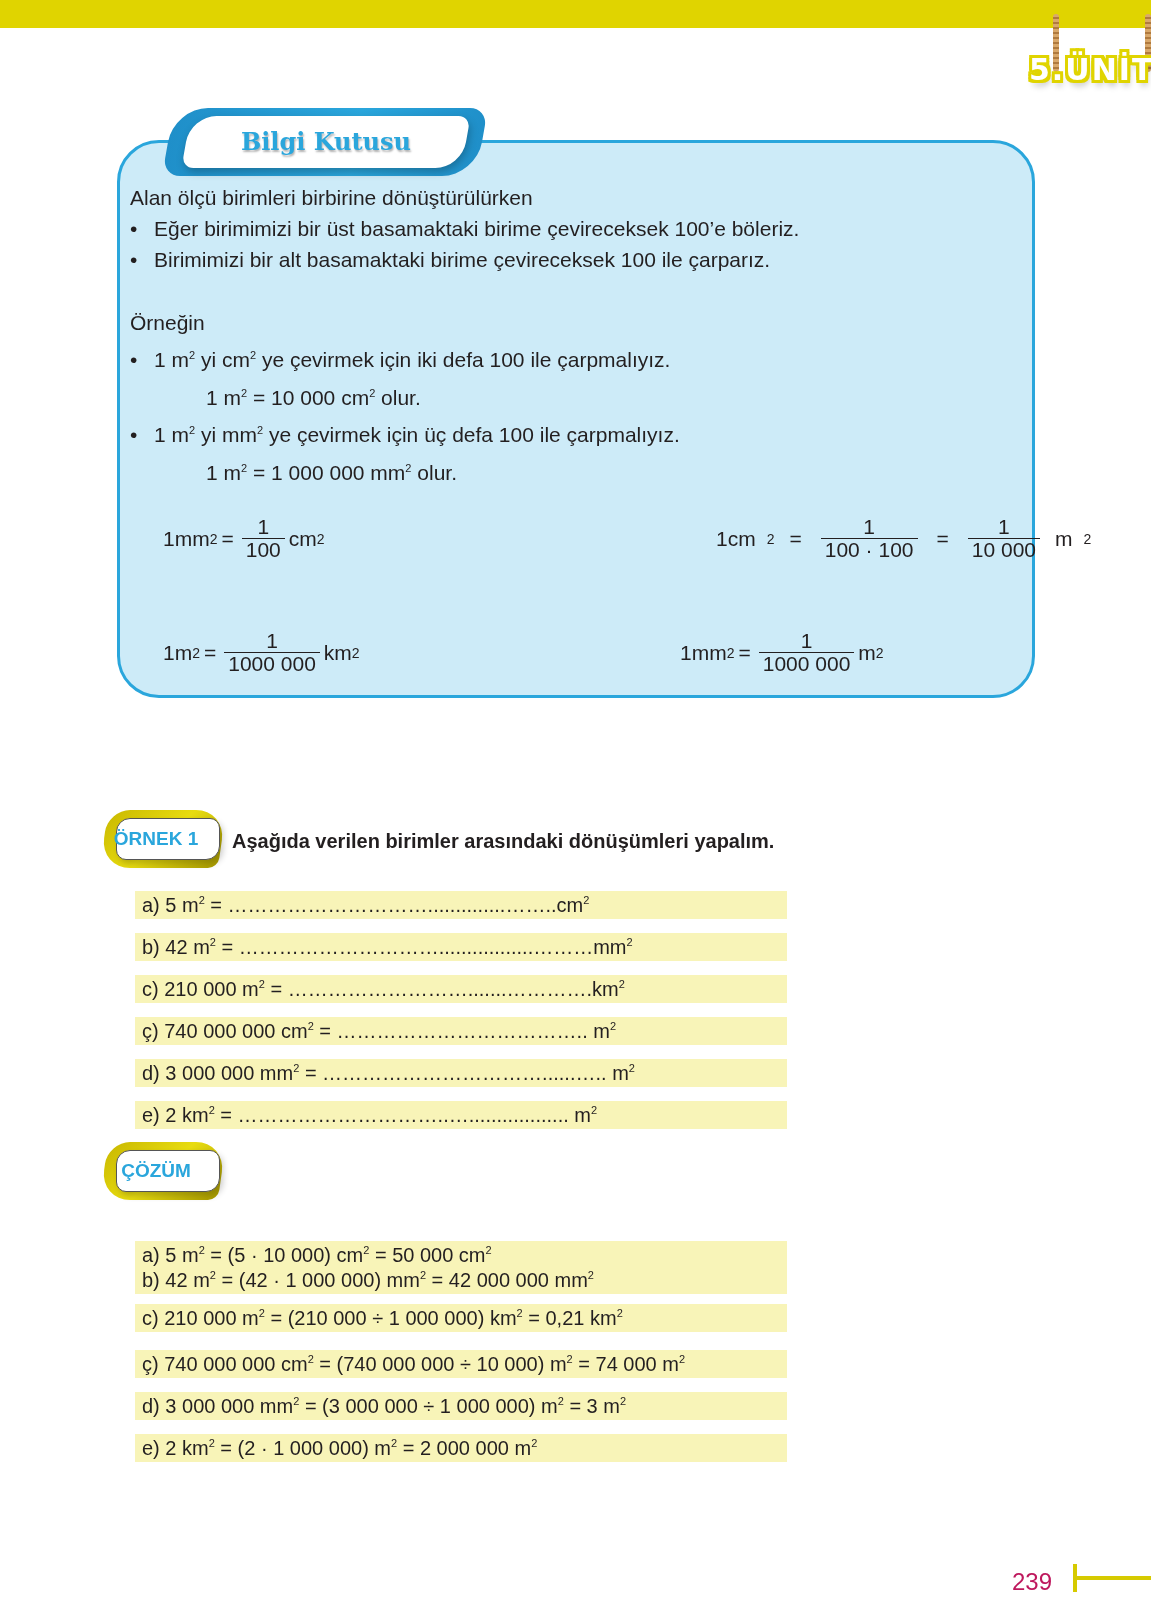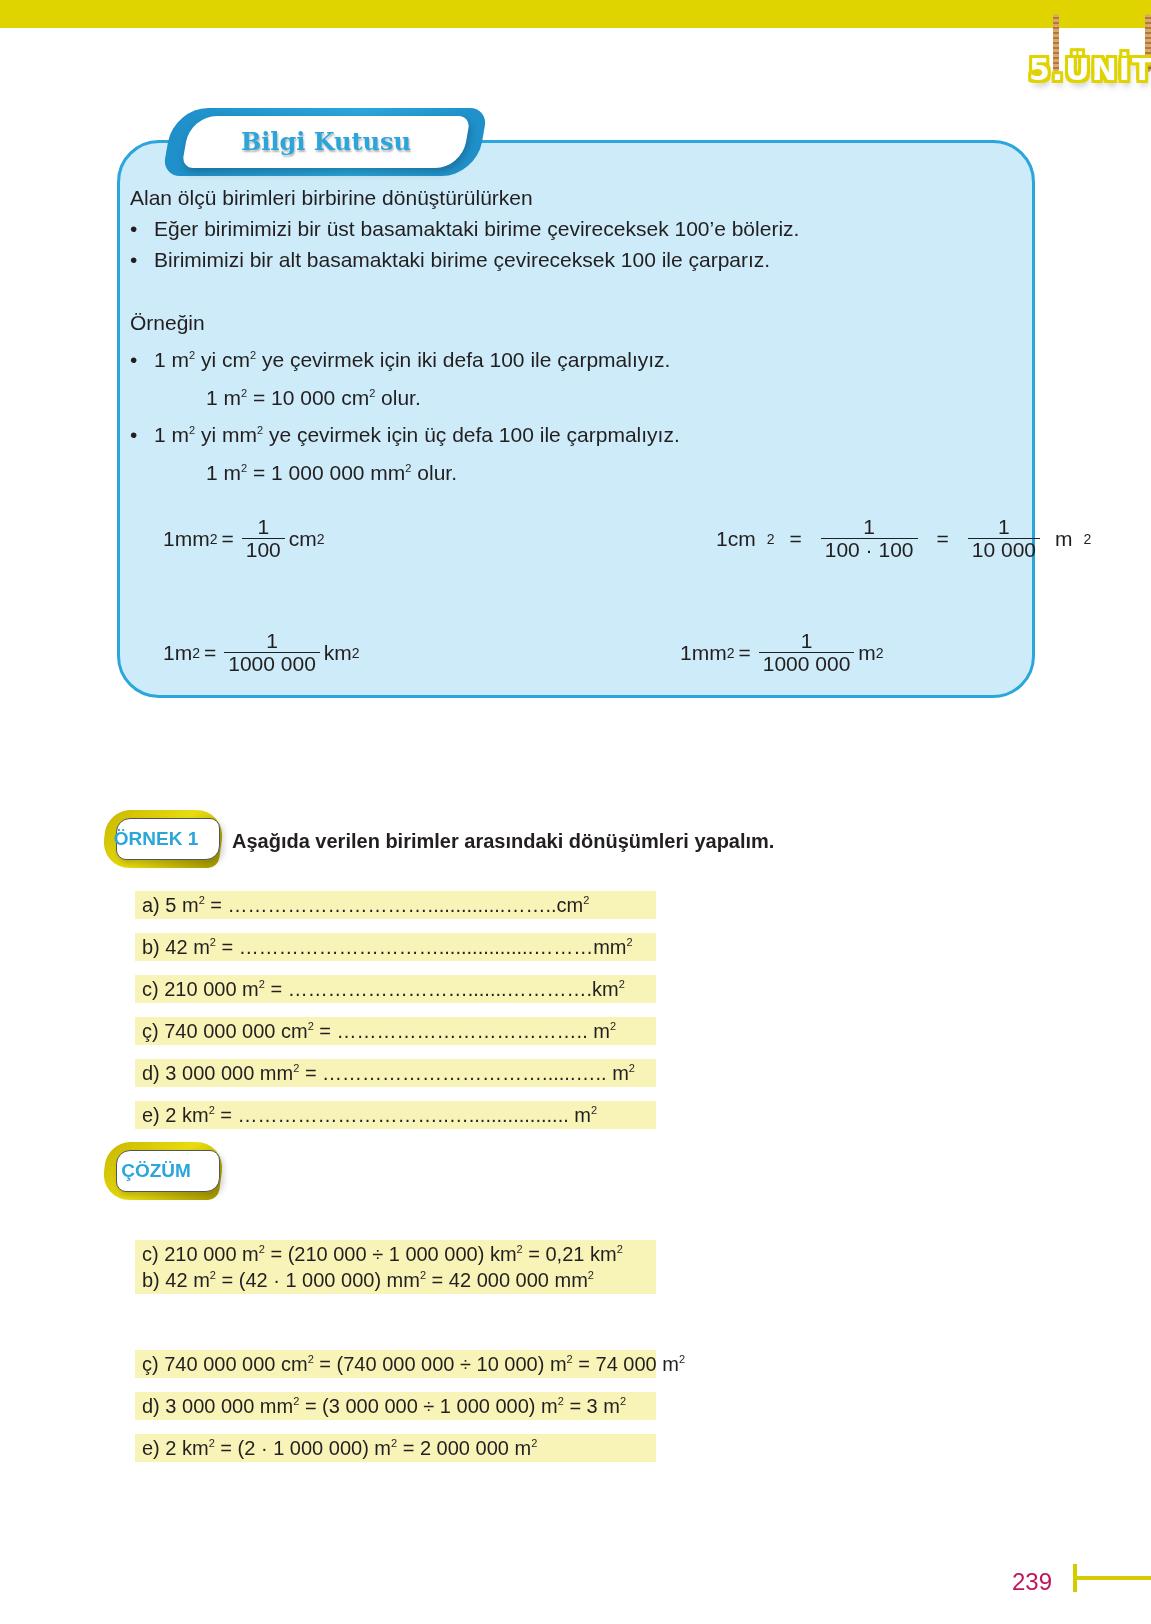--- a/index.html
+++ b/index.html
@@ -48,21 +48,21 @@
   .badge { position: absolute; width: 120px; height: 58px; }
   .badge .swoosh { position: absolute; left: 0; top: 0; width: 118px; height: 58px;
     background: linear-gradient(135deg, #c9b800, #e8dc10 50%, #a89a00); border-radius: 22px 30px 10px 30px; transform: skewX(-8deg); }
   .badge .pill { position: absolute; left: 12px; top: 8px; width: 104px; height: 42px; background: #fff;
     border: 1.5px solid #555; border-radius: 14px 10px 14px 10px; box-shadow: 3px 4px 6px rgba(0,0,0,0.2); }
   .badge .lbl { position: absolute; left: 8px; top: 8px; width: 88px; height: 42px; line-height: 42px; text-align: center;
     font-weight: bold; font-size: 19px; color: #2aa6dc; }
 
   .example-title { position: absolute; left: 232px; top: 830px; font-weight: bold; font-size: 20px; white-space: nowrap; }
 
-  .row { position: absolute; left: 135px; width: 521px; height: 28px; background: #f8f4b8;
+  .row { position: absolute; left: 135px; width: 652px; height: 28px; background: #f8f4b8;
     font-size: 20px; line-height: 28px; padding-left: 7px; white-space: nowrap; }
 
   .page-number { position: absolute; left: 1012px; top: 1568px; font-size: 24px; color: #be185d; }
   .page-rule-v { position: absolute; left: 1073px; top: 1564px; width: 4px; height: 28px; background: #d6ca00; }
   .page-rule-h { position: absolute; left: 1073px; top: 1576px; width: 78px; height: 4px; background: #d6ca00; }
 </style>
 </head>
 <body>
 
 <div class="top-bar"></div>
@@ -168,20 +168,20 @@
 <div class="row" style="top:1101px;"><span>e) 2 km</span><sup>2</sup><span> = …………………………..….................. m</span><sup>2</sup></div>
 
 <div class="badge" style="left:104px; top:1142px;">
   <div class="swoosh"></div>
   <div class="pill"></div>
   <div class="lbl">ÇÖZÜM</div>
 </div>
 
 <div class="row" style="top:1224px;margin-top:17px;"><span>a) 5 m</span><sup>2</sup><span> = (5 · 10 000) cm</span><sup>2</sup><span> = 50 000 cm</span><sup>2</sup></div>
 <div class="row" style="top:1266px;"><span>b) 42 m</span><sup>2</sup><span> = (42 · 1 000 000) mm</span><sup>2</sup><span> = 42 000 000 mm</span><sup>2</sup></div>
-<div class="row" style="top:1240px;"><span>c) 210 000 m</span><sup>2</sup><span> = (210 000 ÷ 1 000 000) km</span><sup>2</sup><span> = 0,21 km</span><sup>2</sup></div>
+<div class="row" style="top:1304px;"><span>c) 210 000 m</span><sup>2</sup><span> = (210 000 ÷ 1 000 000) km</span><sup>2</sup><span> = 0,21 km</span><sup>2</sup></div>
 <div class="row" style="top:1350px;"><span>ç) 740 000 000 cm</span><sup>2</sup><span> = (740 000 000 ÷ 10 000) m</span><sup>2</sup><span> = 74 000 m</span><sup>2</sup></div>
 <div class="row" style="top:1392px;"><span>d) 3 000 000 mm</span><sup>2</sup><span> = (3 000 000 ÷ 1 000 000) m</span><sup>2</sup><span> = 3 m</span><sup>2</sup></div>
 <div class="row" style="top:1434px;"><span>e) 2 km</span><sup>2</sup><span> = (2 · 1 000 000) m</span><sup>2</sup><span> = 2 000 000 m</span><sup>2</sup></div>
 
 <div class="page-number">239</div>
 <div class="page-rule-v"></div>
 <div class="page-rule-h"></div>
 
 </body></html>

